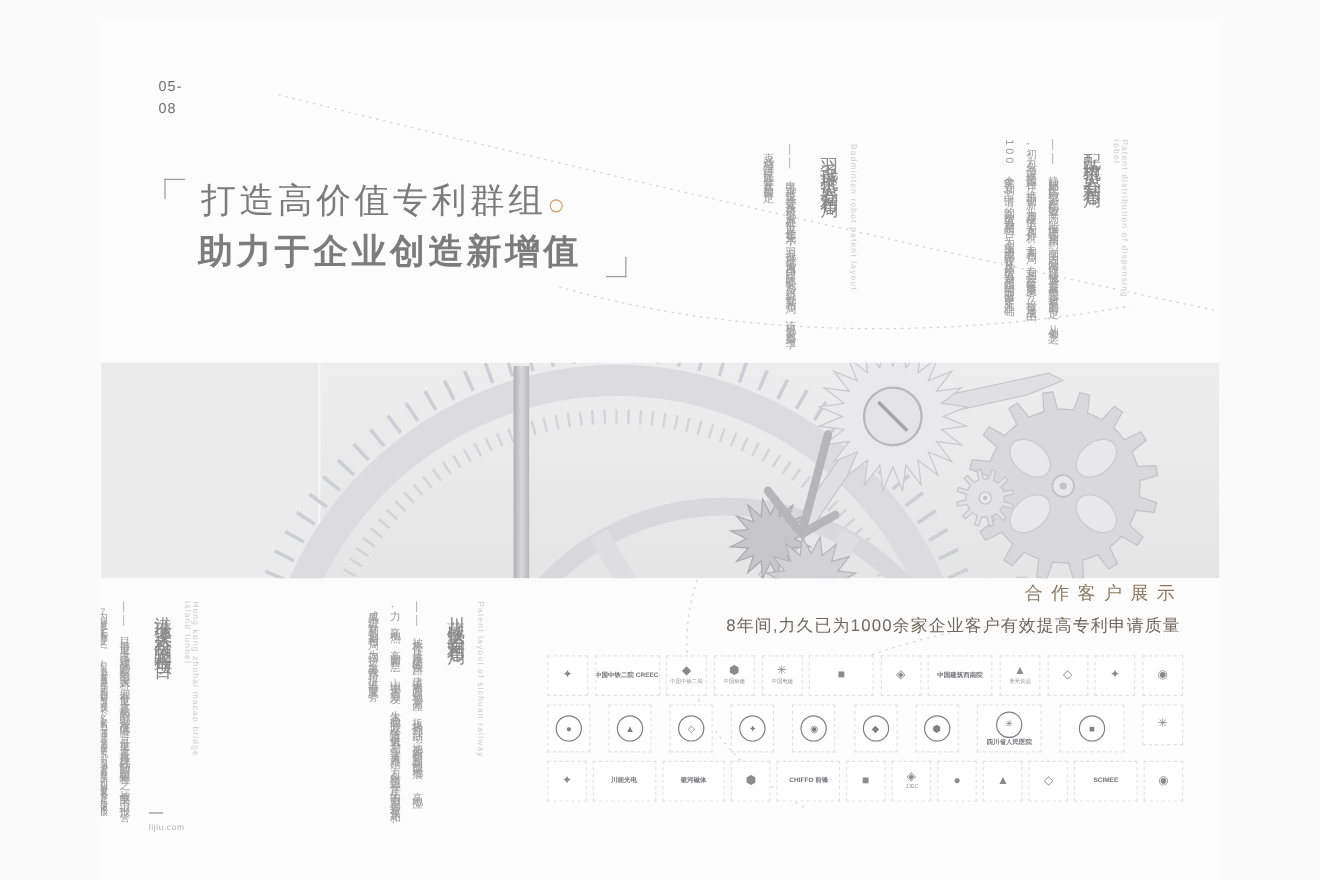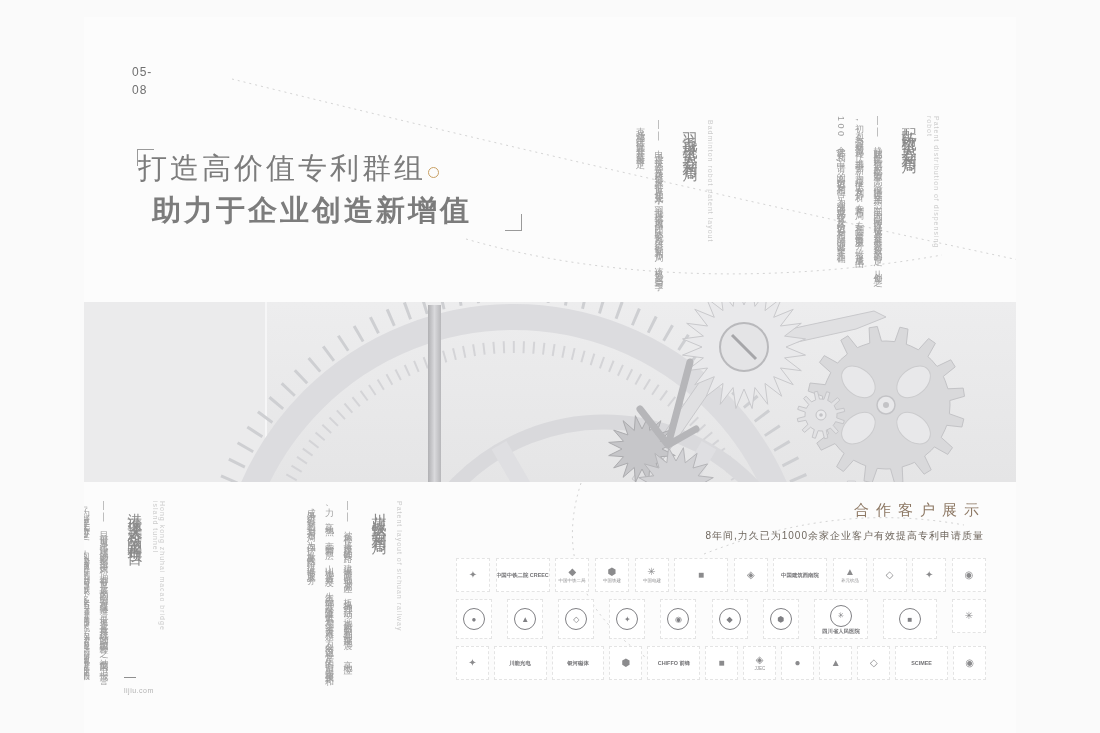--- a/index.html
+++ b/index.html
@@ -4,40 +4,40 @@
 <style>
   html,body{margin:0;padding:0;}
   body{background:#fafafa;font-family:"Liberation Sans",sans-serif;}
   .page{position:relative;width:932px;height:733px;background:#fcfcfc;overflow:hidden;margin:17px auto;}
   
   .curves{position:absolute;left:0;top:0;width:1100px;height:733px;pointer-events:none;}
   
   .pagenum{position:absolute;left:48px;top:46px;font-size:12px;line-height:1.5;color:#6f6f6f;letter-spacing:1px;}
   
   .hero{position:absolute;left:54px;top:130px;width:360px;font-family:"Liberation Serif",serif;color:#7c7c7c;}
-  .hero .line{font-size:29px;letter-spacing:3px;line-height:1.45;white-space:nowrap;}
+  .hero .line{font-size:29px;letter-spacing:3px;line-height:1.45;white-space:nowrap;text-align:center;}
   .hero .line2{margin-left:14px;font-weight:bold;}
   .bk{position:absolute;width:16px;height:16px;}
   .bk-open{left:-1px;top:2px;border-left:1px solid #9a9a9a;border-top:1px solid #9a9a9a;}
   .bk-close{right:-24px;bottom:0px;border-right:1px solid #9a9a9a;border-bottom:1px solid #9a9a9a;}
   .ring{display:inline-block;width:9px;height:9px;border:1px solid #c9a063;border-radius:50%;vertical-align:baseline;margin-left:2px;}
   
   .vblock{position:absolute;writing-mode:vertical-rl;color:#9b9b9b;}
   .vcaption{display:block;font-size:7px;letter-spacing:1px;color:#cccccc;margin-left:6px;height:150px;font-family:"Liberation Sans",sans-serif;}
   .vtitle{display:block;margin:0 8px 0 12px;font-family:"Liberation Serif",serif;font-weight:normal;font-size:15px;letter-spacing:4px;color:#8a8a8a;}
   .vbody{display:block;margin:0;font-size:9px;letter-spacing:2.5px;line-height:2.05;color:#9d9d9d;}
   .vb-top .vbody{height:158px;}
   .vb-bottom .vbody{height:172px;}
   
   .band{position:absolute;left:0;top:285px;width:1100px;height:180px;overflow:hidden;}
   .band svg{display:block;width:1100px;height:180px;}
   
-  .clients{position:absolute;right:30px;top:484px;width:530px;text-align:right;}
+  .clients{position:absolute;right:30px;top:468px;width:530px;text-align:right;}
   .clients h2{margin:0;font-family:"Liberation Serif",serif;font-weight:normal;font-size:15px;letter-spacing:7px;color:#8d7864;}
-  .clients .sub{margin:9px 2px 0 0;font-size:10px;letter-spacing:1px;color:#6f675e;}
+  .clients .sub{margin:9px 2px 0 0;font-size:14px;letter-spacing:1px;color:#6f675e;}
   .logo-grid{margin-top:15px;display:flex;flex-direction:column;gap:7px;text-align:left;}
   .logo-row{display:flex;gap:5px;justify-content:space-between;}
   .logo-tile{background:#ffffff;border:1px dashed #e4e4e4;display:flex;flex-direction:column;align-items:center;justify-content:center;gap:1px;overflow:hidden;}
   .k-mark{width:32px;height:32px;}
   .k-wide{width:52px;height:32px;}
   .k-seal{width:34px;height:38px;}
   .k-wideseal{width:52px;height:38px;}
   .lg-glyph{font-size:10px;color:#8b8b8d;line-height:1;}
   .lg-sealring{width:20px;height:20px;border:1.5px solid #808084;border-radius:50%;display:flex;align-items:center;justify-content:center;font-size:8px;color:#808084;}
   .lg-label{font-size:5px;color:#8f8f91;white-space:nowrap;line-height:1;transform:scale(.9);}

